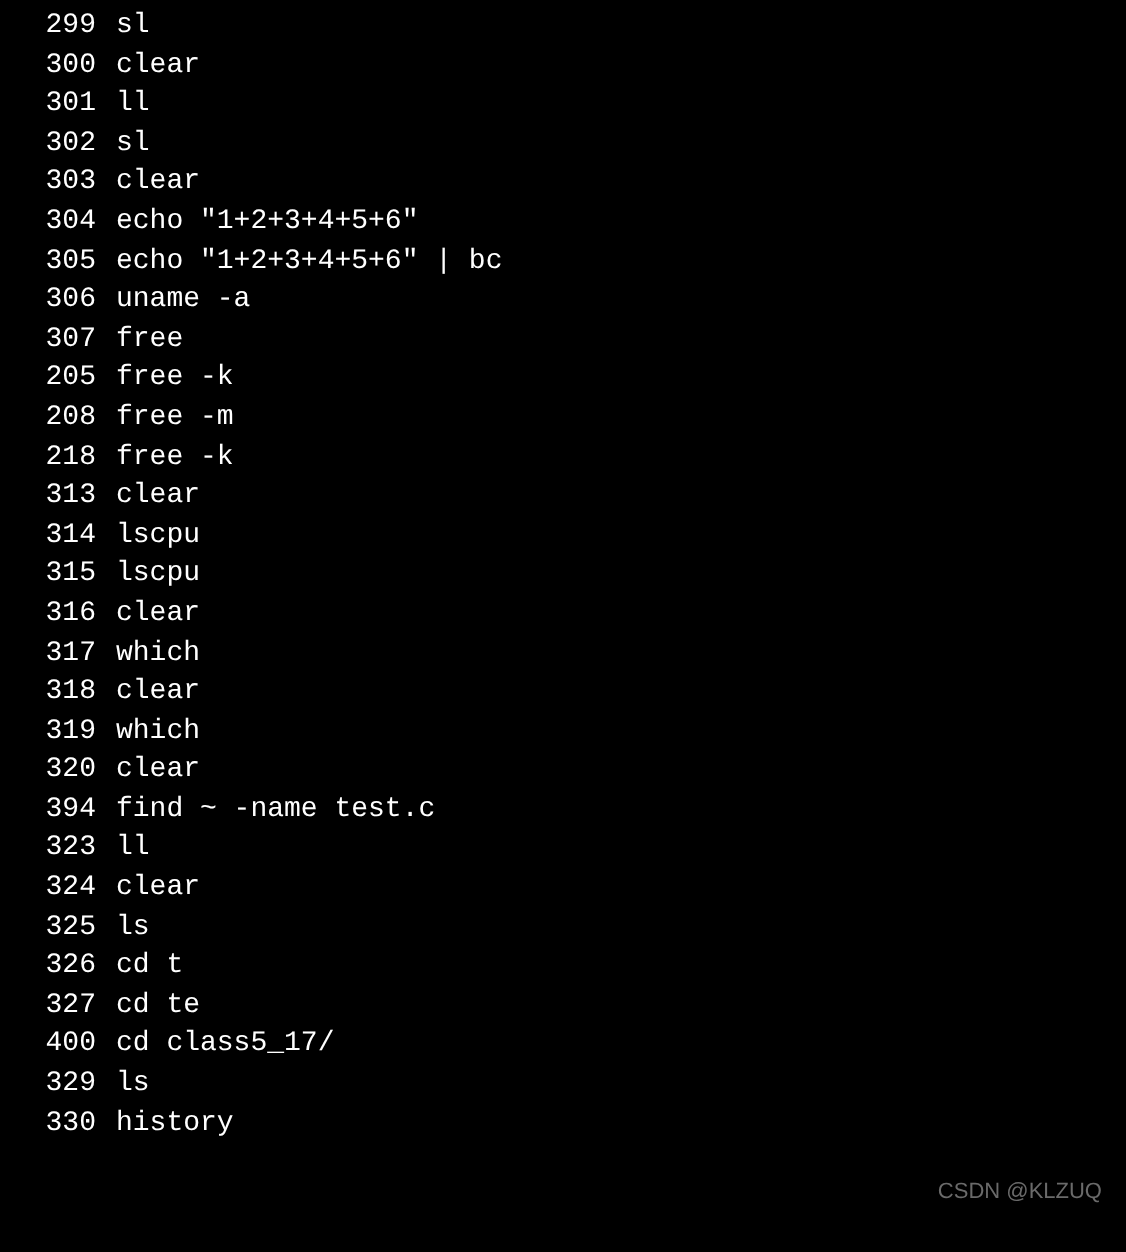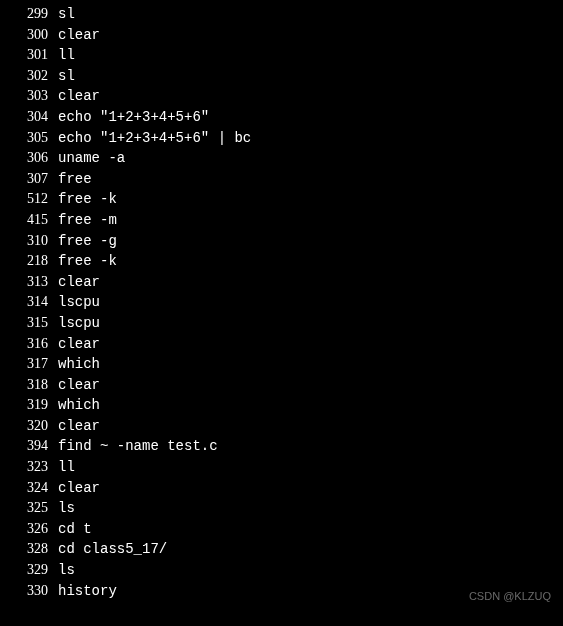--- a/index.html
+++ b/index.html
@@ -20,21 +20,20 @@
       padding: 4px 8px;
     }
     .history-line {
       white-space: pre;
     }
     .line-number {
       display: inline-block;
       width: 42px;
       text-align: right;
       padding-right: 10px;
-      font-family: Liberation Serif, serif;
     }
     .command {
       display: inline;
       text-align: right;
     }
     .watermark {
       position: absolute;
       bottom: 22px;
       right: 12px;
       color: #6a6a6a;
@@ -51,35 +50,35 @@
 <div id="history-container">
     <div class="history-line"><span class="line-number">299</span><span class="command">sl</span></div>
     <div class="history-line"><span class="line-number">300</span><span class="command">clear</span></div>
     <div class="history-line"><span class="line-number">301</span><span class="command">ll</span></div>
     <div class="history-line"><span class="line-number">302</span><span class="command">sl</span></div>
     <div class="history-line"><span class="line-number">303</span><span class="command">clear</span></div>
     <div class="history-line"><span class="line-number">304</span><span class="command">echo "1+2+3+4+5+6"</span></div>
     <div class="history-line"><span class="line-number">305</span><span class="command">echo "1+2+3+4+5+6" | bc</span></div>
     <div class="history-line"><span class="line-number">306</span><span class="command">uname -a</span></div>
     <div class="history-line"><span class="line-number">307</span><span class="command">free</span></div>
-    <div class="history-line"><span class="line-number">512</span><span class="command">free -k</span></div>
-    <div class="history-line"><span class="line-number">415</span><span class="command">free -m</span></div>
-    <div class="history-line"><span class="line-number">310</span><span class="command">free -g</span></div>
+    <div class="history-line"><span class="line-number">205</span><span class="command">free -k</span></div>
+    <div class="history-line"><span class="line-number">208</span><span class="command">free -m</span></div>
     <div class="history-line"><span class="line-number">218</span><span class="command">free -k</span></div>
     <div class="history-line"><span class="line-number">313</span><span class="command">clear</span></div>
     <div class="history-line"><span class="line-number">314</span><span class="command">lscpu</span></div>
     <div class="history-line"><span class="line-number">315</span><span class="command">lscpu</span></div>
     <div class="history-line"><span class="line-number">316</span><span class="command">clear</span></div>
     <div class="history-line"><span class="line-number">317</span><span class="command">which</span></div>
     <div class="history-line"><span class="line-number">318</span><span class="command">clear</span></div>
     <div class="history-line"><span class="line-number">319</span><span class="command">which</span></div>
     <div class="history-line"><span class="line-number">320</span><span class="command">clear</span></div>
     <div class="history-line"><span class="line-number">394</span><span class="command">find ~ -name test.c</span></div>
     <div class="history-line"><span class="line-number">323</span><span class="command">ll</span></div>
     <div class="history-line"><span class="line-number">324</span><span class="command">clear</span></div>
     <div class="history-line"><span class="line-number">325</span><span class="command">ls</span></div>
     <div class="history-line"><span class="line-number">326</span><span class="command">cd t</span></div>
-    <div class="history-line"><span class="line-number">328</span><span class="command">cd class5_17/</span></div>
+    <div class="history-line"><span class="line-number">327</span><span class="command">cd te</span></div>
+    <div class="history-line"><span class="line-number">400</span><span class="command">cd class5_17/</span></div>
     <div class="history-line"><span class="line-number">329</span><span class="command">ls</span></div>
     <div class="history-line"><span class="line-number">330</span><span class="command">history</span></div>
   </div>
 
 <div class="watermark">CSDN @KLZUQ</div>
 
 </body></html>

